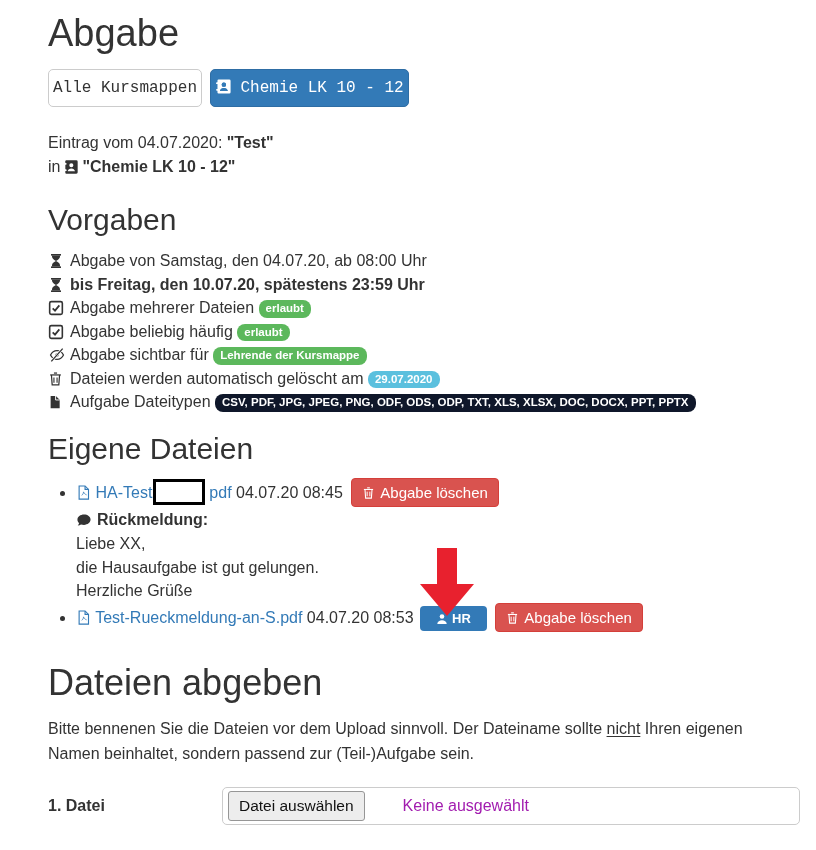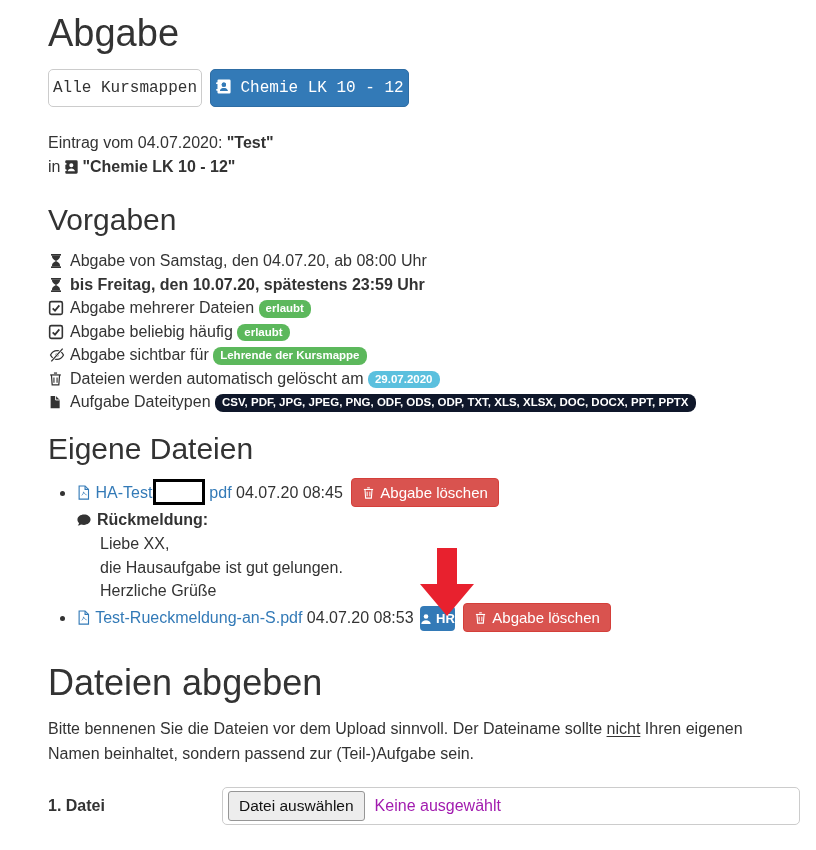--- a/index.html
+++ b/index.html
@@ -57,42 +57,42 @@
     background:#fff; vertical-align:-7px; margin:0 4px 0 1px;
   }
   .btn-danger {
     display:inline-block; background:#d9534f; border:1px solid #d43f3a; color:#fff;
     font-size:15px; line-height:1; padding:6px 10px; border-radius:4px; cursor:pointer;
     margin-left:4px;
   }
   .btn-danger svg { margin-right:5px; vertical-align:-2px; }
   .owner-badge {
     display:inline-block; background:#337ab7; border-radius:4px; color:#fff;
-    font-size:13px; font-weight:bold; line-height:1; padding:6px 0; cursor:pointer;
+    font-size:13px; font-weight:bold; line-height:1; padding:6px 16px; cursor:pointer;
     margin-left:2px;
     text-align:center;
   }
   .owner-badge svg { margin-right:4px; vertical-align:-2px; }
   .feedback-label { line-height:24px; margin-top:1px; }
   .feedback-label svg { margin-right:5px; }
-  .feedback-line { line-height:23.5px;margin-left:24px; }
+  .feedback-line { line-height:23.5px; }
 
   
   .red-arrow {
     position:absolute; left:344px; bottom:16px; width:54px; height:68px; pointer-events:none;
   }
 
   
   .upload-note { margin:13px 0 0; max-width:722px; line-height:25px; }
   .upload-note u { text-underline-offset:2px; }
   .upload-row { display:flex; align-items:center; margin-top:21px; }
   .upload-label { width:174px; font-weight:bold; }
   .file-control {
     flex:1; height:38px; border:1px solid #ccc; border-radius:5px;
-    display:flex; align-items:center; padding:0 5px; background:#fff; cursor:pointer;
+    display:flex; align-items:center; padding:0 5px; background:#fff; cursor:pointer;gap:28px;
   }
   .file-btn {
     background:#ededed; border:1px solid #969696; border-radius:3px;
     font-size:15.5px; color:#111; padding:4px 10px; line-height:1.25;
     font-family:"Liberation Sans", sans-serif; cursor:pointer;
   }
   .file-status { color:#a21caf; margin-left:10px; font-size:16px; }
 </style>
 </head>
 <body>

